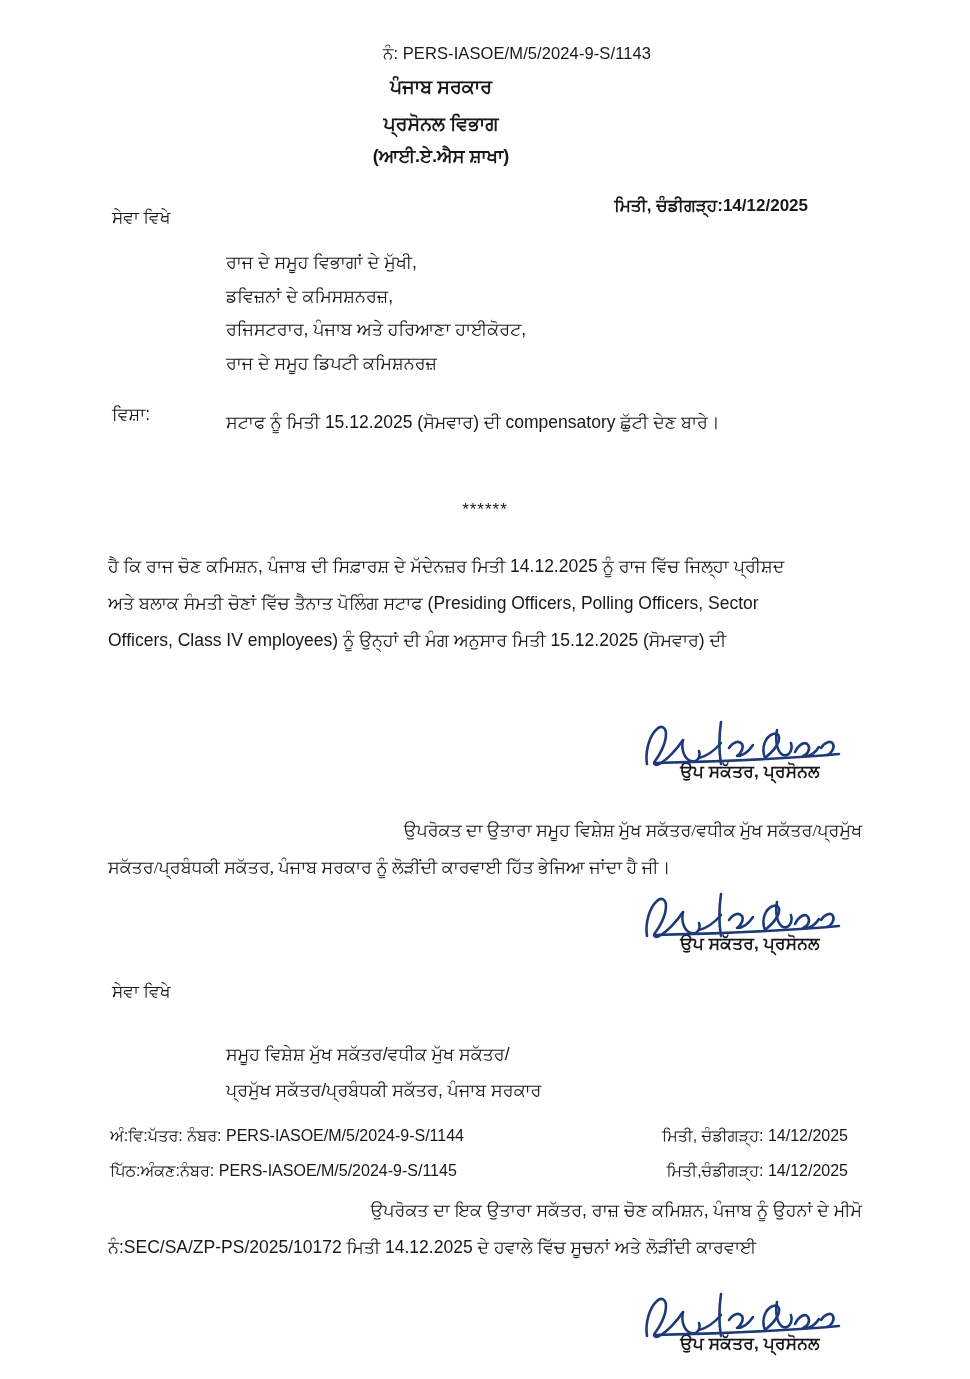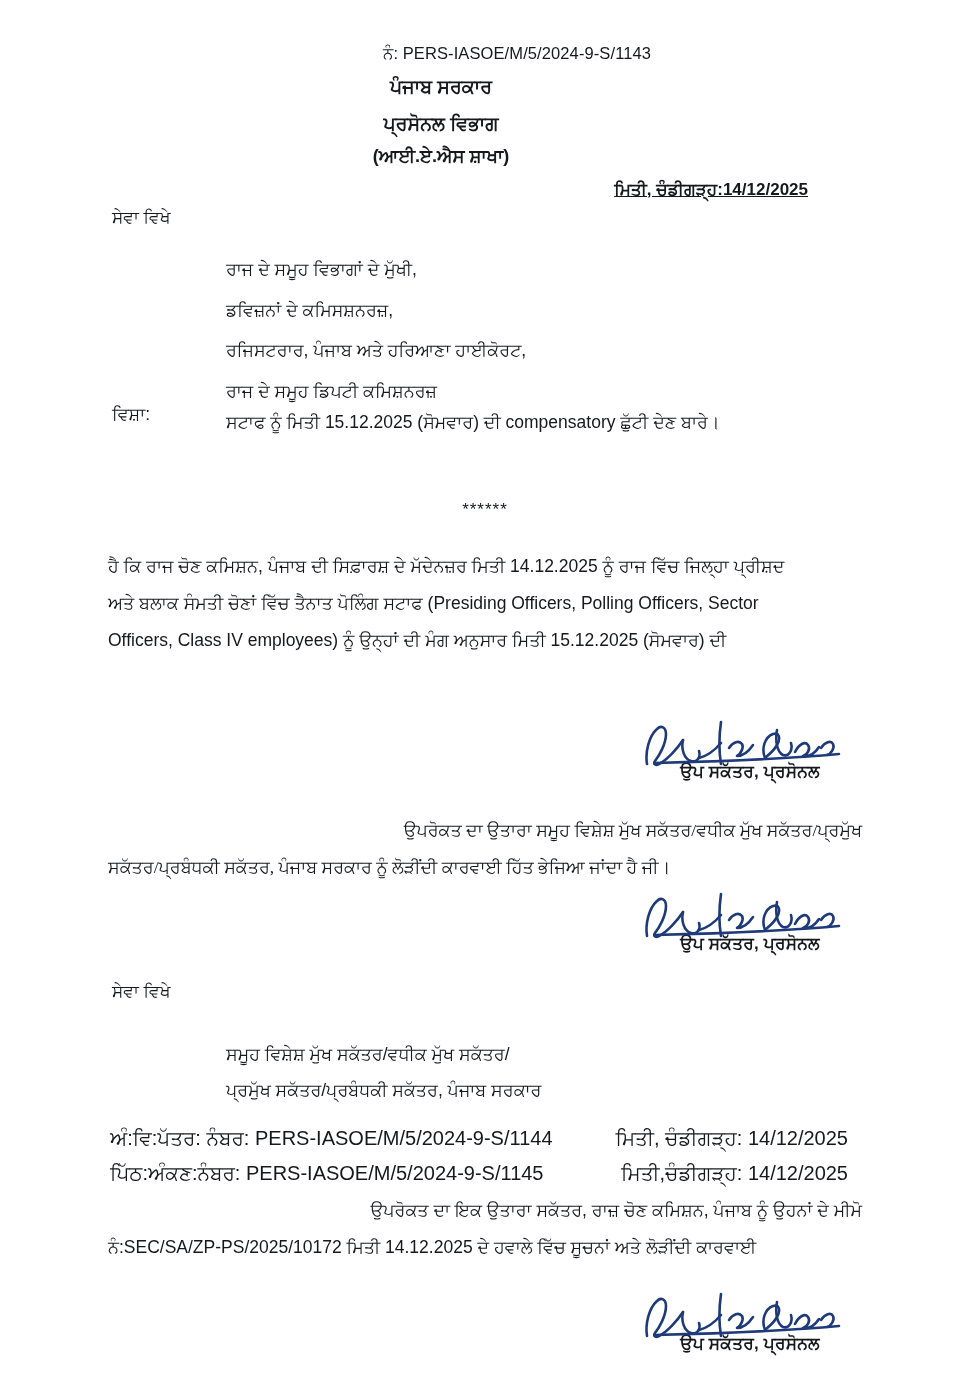--- a/index.html
+++ b/index.html
@@ -41,42 +41,41 @@
     text-align: center;
     font-weight: 700;
     font-size: 19px;
   }
   .hdr.l1 { top: 76px; }
   .hdr.l2 { top: 113px; }
   .hdr.l3 { top: 146px; font-size: 18px; }
 
   .date-line {
     position: absolute;
-    top: 180px;
+    top: 196px;
     right: 162px;
     font-size: 17px;
     font-weight: 600;
-    text-decoration: underline;
   }
 
   .seva-1 {
     position: absolute;
     top: 208px;
     left: 112px;
     font-size: 17px;
   }
 
   .addressee {
     position: absolute;
     top: 246px;
     left: 226px;
     font-size: 17.5px;
     line-height: 33.5px;
   }
-  .addressee div { white-space: nowrap; margin-top: 7px; }
+  .addressee div { white-space: nowrap; }
 
   .subject-row {
     position: absolute;
     top: 404px;
     left: 112px;
     width: 752px;
   }
   .subject-label {
     position: absolute;
     top: 0;
@@ -162,21 +161,21 @@
     font-size: 17.5px;
     line-height: 36px;
   }
   .addressee-2 div { white-space: nowrap; }
 
   
   .endorse {
     position: absolute;
     left: 110px;
     width: 752px;
-    font-size: 20px;
+    font-size: 16px;
   }
   #endorse-1 { top: 1127px; }
   #endorse-2 { top: 1162px; }
   .endorse .row {
     display: flex;
     justify-content: space-between;
     align-items: baseline;
   }
   .endorse .left { white-space: nowrap; }
   .endorse .right { white-space: nowrap; padding-right: 14px; }

